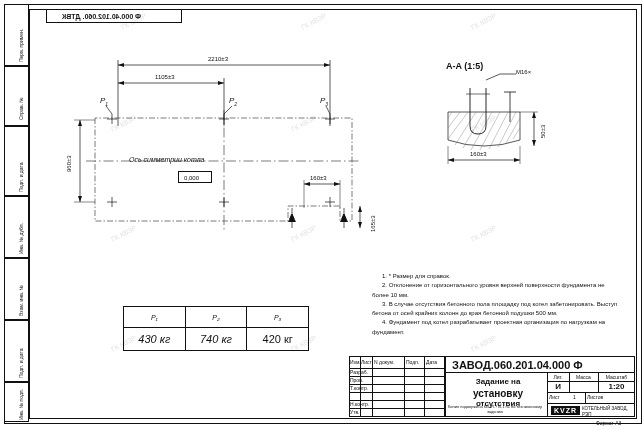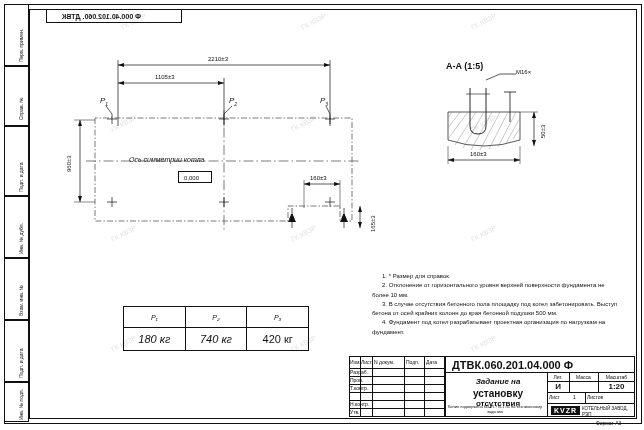--- a/index.html
+++ b/index.html
@@ -192,21 +192,21 @@
   <div class="txt" style="left:540px;top:138px;transform-origin:0 0;transform:rotate(-90deg);">50±3</div>
 
   <table class="tbl" style="left:123px;top:306px;width:186px;">
     <tbody>
         <tr>
       <td style="width:62px;height:20px;font-style:italic;">P₁</td>
       <td style="width:62px;height:20px;font-style:italic;">P₂</td>
       <td style="width:62px;height:20px;font-style:italic;">P₃</td>
     </tr>
     <tr>
-      <td style="height:22px;font-size:11px;font-style:italic;">180 кг</td>
+      <td style="height:22px;font-size:11px;font-style:italic;">430 кг</td>
       <td style="height:22px;font-size:11px;font-style:italic;">740 кг</td>
       <td style="height:22px;font-size:11px;">420 кг</td>
     </tr>
   </tbody>
     </table>
 
   <div class="notes" style="left:372px;top:272px;">
     <div style="text-indent:10px;">1. * Размер для справок.</div>
     <div style="text-indent:10px;">2. Отклонение от горизонтального уровня верхней поверхности фундамента не более 10 мм.</div>
     <div style="text-indent:10px;">3. В случае отсутствия бетонного пола площадку под котел забетонировать. Выступ бетона от осей крайних колонн до края бетонной подушки 500 мм.</div>
@@ -235,24 +235,24 @@
 
   <div class="txt sm" style="left:350px;top:370px;">Разраб.</div>
   <div class="txt sm" style="left:350px;top:378px;">Пров.</div>
   <div class="txt sm" style="left:350px;top:386px;">Т.контр.</div>
   <div class="txt sm" style="left:350px;top:394px;"></div>
   <div class="txt sm" style="left:350px;top:402px;">Н.контр.</div>
   <div class="txt sm" style="left:350px;top:410px;">Утв.</div>
 
   <div class="ln" style="left:445px;top:356px;width:1px;height:61px;"></div>
   <div class="ln" style="left:445px;top:372px;width:190px;height:1px;"></div>
-  <div class="txt b" style="left:452px;top:360px;font-size:11px;">ДТВК.060.201.04.000 Ф</div>
+  <div class="txt b" style="left:452px;top:360px;font-size:11px;">ЗАВОД.060.201.04.000 Ф</div>
 
   <div class="ln" style="left:547px;top:372px;width:1px;height:45px;"></div>
-  <div class="txt b ctr" style="left:452px;top:378px;width:92px;font-size:8px;font-style:italic;">Задание на</div>
+  <div class="txt b ctr" style="left:452px;top:378px;width:92px;font-size:8px;">Задание на</div>
   <div class="txt b ctr" style="left:452px;top:389px;width:92px;font-size:10px;">установку</div>
   <div class="txt b ctr" style="left:452px;top:400px;width:92px;font-size:8px;">отсутствия</div>
 
   <div class="ln" style="left:547px;top:381px;width:88px;height:1px;"></div>
   <div class="ln" style="left:547px;top:392px;width:88px;height:1px;"></div>
   <div class="ln" style="left:547px;top:403px;width:88px;height:1px;"></div>
   <div class="ln" style="left:569px;top:372px;width:1px;height:20px;"></div>
   <div class="ln" style="left:598px;top:372px;width:1px;height:20px;"></div>
   <div class="ln" style="left:585px;top:392px;width:1px;height:11px;"></div>
 

